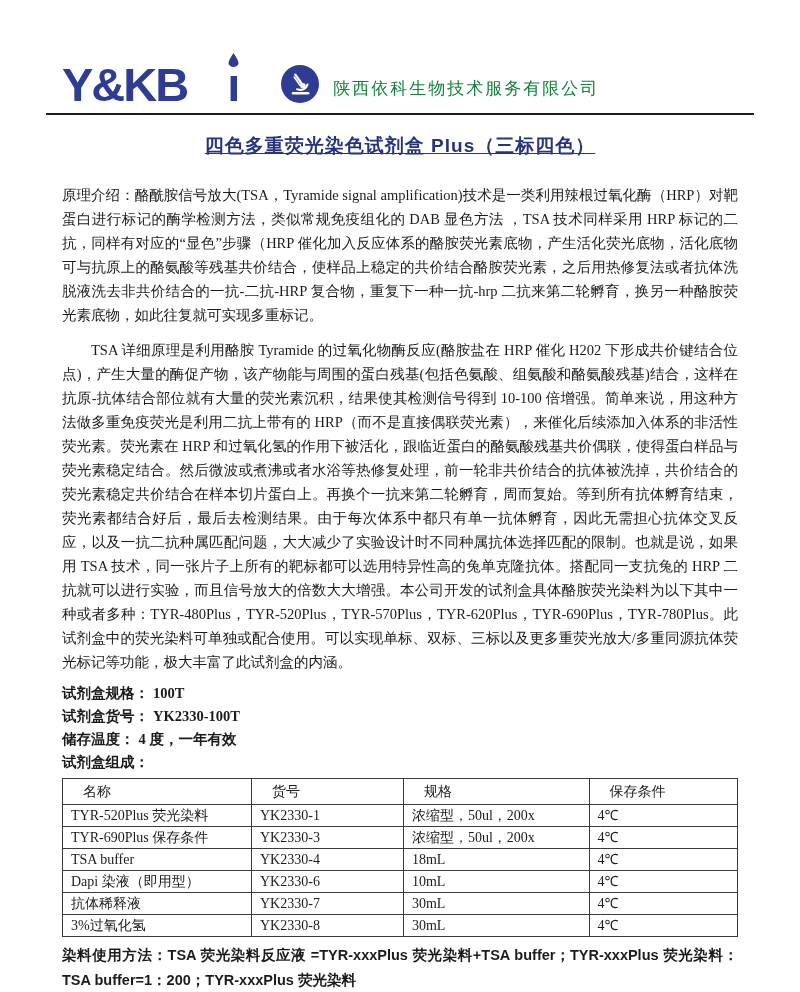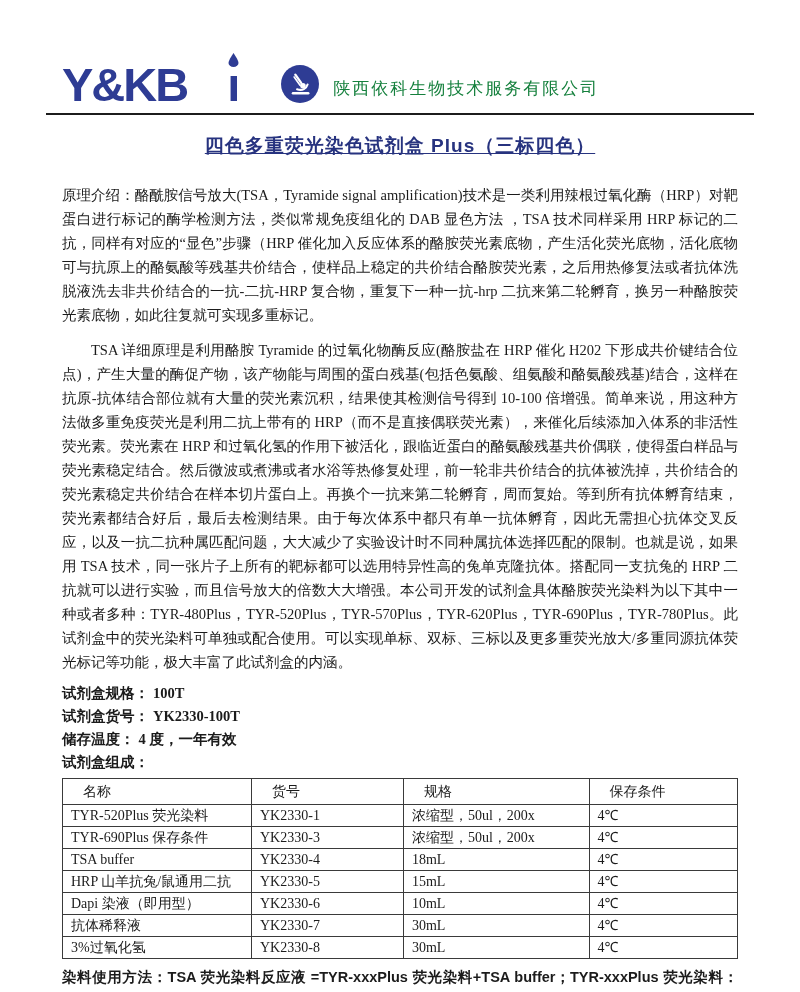--- a/index.html
+++ b/index.html
@@ -114,26 +114,20 @@
         <td>浓缩型，50ul，200x</td>
         <td>4℃</td>
       </tr>
       <tr>
         <td>TSA buffer</td>
         <td>YK2330-4</td>
         <td>18mL</td>
         <td>4℃</td>
       </tr>
       <tr>
-        <td>HRP 山羊抗兔/鼠通用二抗</td>
-        <td>YK2330-5</td>
-        <td>15mL</td>
-        <td>4℃</td>
-      </tr>
-      <tr>
         <td>Dapi 染液（即用型）</td>
         <td>YK2330-6</td>
         <td>10mL</td>
         <td>4℃</td>
       </tr>
       <tr>
         <td>抗体稀释液</td>
         <td>YK2330-7</td>
         <td>30mL</td>
         <td>4℃</td>

